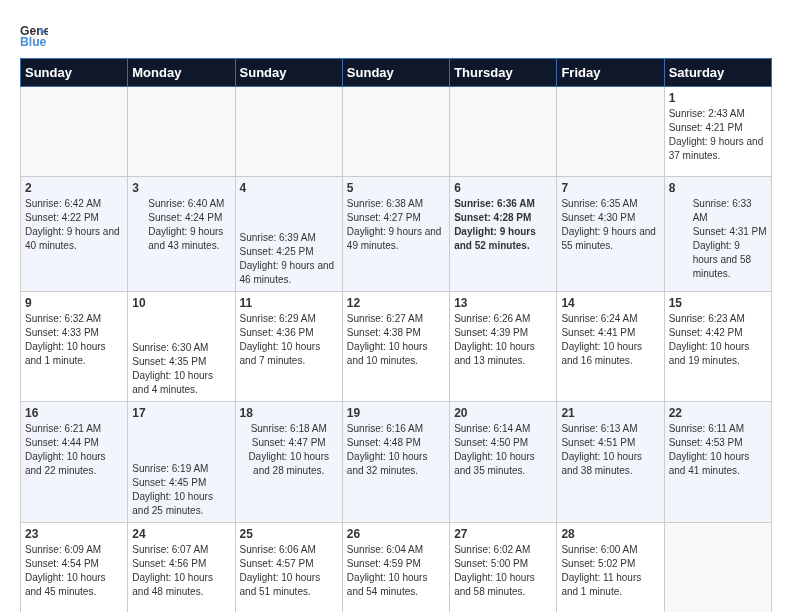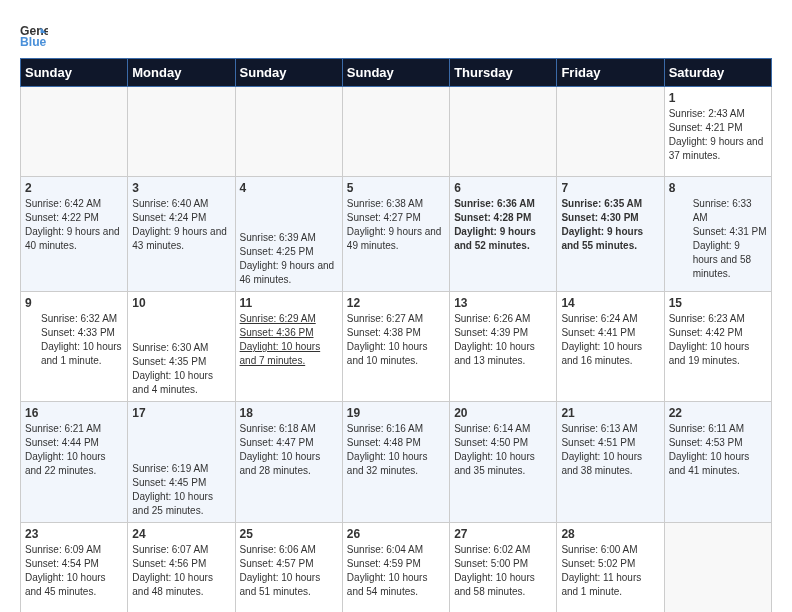--- a/index.html
+++ b/index.html
@@ -125,21 +125,21 @@
       </tr>
       <tr>
         <td>
           <div class="day-number">2</div>
           <div class="day-info" style="white-space: pre-line;">Sunrise: 6:42 AM
 Sunset: 4:22 PM
 Daylight: 9 hours and 40 minutes.</div>
         </td>
         <td>
           <div class="day-number">3</div>
-          <div class="day-info" style="white-space: pre-line;">Sunrise: 6:40 AM
+          <div class="day-info" style="white-space: pre-line; margin-left: 16px;">Sunrise: 6:40 AM
 Sunset: 4:24 PM
 Daylight: 9 hours and 43 minutes.</div>
         </td>
         <td>
           <div class="day-number">4</div>
           <div class="day-info" style="white-space: pre-line; margin-top: 36px;">Sunrise: 6:39 AM
 Sunset: 4:25 PM
 Daylight: 9 hours and 46 minutes.</div>
         </td>
         <td>
@@ -149,47 +149,47 @@
 Daylight: 9 hours and 49 minutes.</div>
         </td>
         <td>
           <div class="day-number">6</div>
           <div class="day-info" style="white-space: pre-line; font-weight: bold;">Sunrise: 6:36 AM
 Sunset: 4:28 PM
 Daylight: 9 hours and 52 minutes.</div>
         </td>
         <td>
           <div class="day-number">7</div>
-          <div class="day-info" style="white-space: pre-line; font-weight: bold;">Sunrise: 6:35 AM
+          <div class="day-info" style="white-space: pre-line;">Sunrise: 6:35 AM
 Sunset: 4:30 PM
 Daylight: 9 hours and 55 minutes.</div>
         </td>
         <td>
           <div class="day-number">8</div>
           <div class="day-info" style="white-space: pre-line; margin-left: 24px;">Sunrise: 6:33 AM
 Sunset: 4:31 PM
 Daylight: 9 hours and 58 minutes.</div>
         </td>
       </tr>
       <tr>
         <td>
           <div class="day-number">9</div>
-          <div class="day-info" style="white-space: pre-line; margin-left: 16px;">Sunrise: 6:32 AM
+          <div class="day-info" style="white-space: pre-line;">Sunrise: 6:32 AM
 Sunset: 4:33 PM
 Daylight: 10 hours and 1 minute.</div>
         </td>
         <td>
           <div class="day-number">10</div>
           <div class="day-info" style="white-space: pre-line; margin-top: 31px;">Sunrise: 6:30 AM
 Sunset: 4:35 PM
 Daylight: 10 hours and 4 minutes.</div>
         </td>
         <td>
           <div class="day-number">11</div>
-          <div class="day-info" style="white-space: pre-line; text-decoration: underline;">Sunrise: 6:29 AM
+          <div class="day-info" style="white-space: pre-line;">Sunrise: 6:29 AM
 Sunset: 4:36 PM
 Daylight: 10 hours and 7 minutes.</div>
         </td>
         <td>
           <div class="day-number">12</div>
           <div class="day-info" style="white-space: pre-line;">Sunrise: 6:27 AM
 Sunset: 4:38 PM
 Daylight: 10 hours and 10 minutes.</div>
         </td>
         <td>
@@ -219,21 +219,21 @@
 Daylight: 10 hours and 22 minutes.</div>
         </td>
         <td>
           <div class="day-number">17</div>
           <div class="day-info" style="white-space: pre-line; margin-top: 42px;">Sunrise: 6:19 AM
 Sunset: 4:45 PM
 Daylight: 10 hours and 25 minutes.</div>
         </td>
         <td>
           <div class="day-number">18</div>
-          <div class="day-info" style="white-space: pre-line;">Sunrise: 6:18 AM
+          <div class="day-info" style="white-space: pre-line; text-align: center;">Sunrise: 6:18 AM
 Sunset: 4:47 PM
 Daylight: 10 hours and 28 minutes.</div>
         </td>
         <td>
           <div class="day-number">19</div>
           <div class="day-info" style="white-space: pre-line;">Sunrise: 6:16 AM
 Sunset: 4:48 PM
 Daylight: 10 hours and 32 minutes.</div>
         </td>
         <td>

